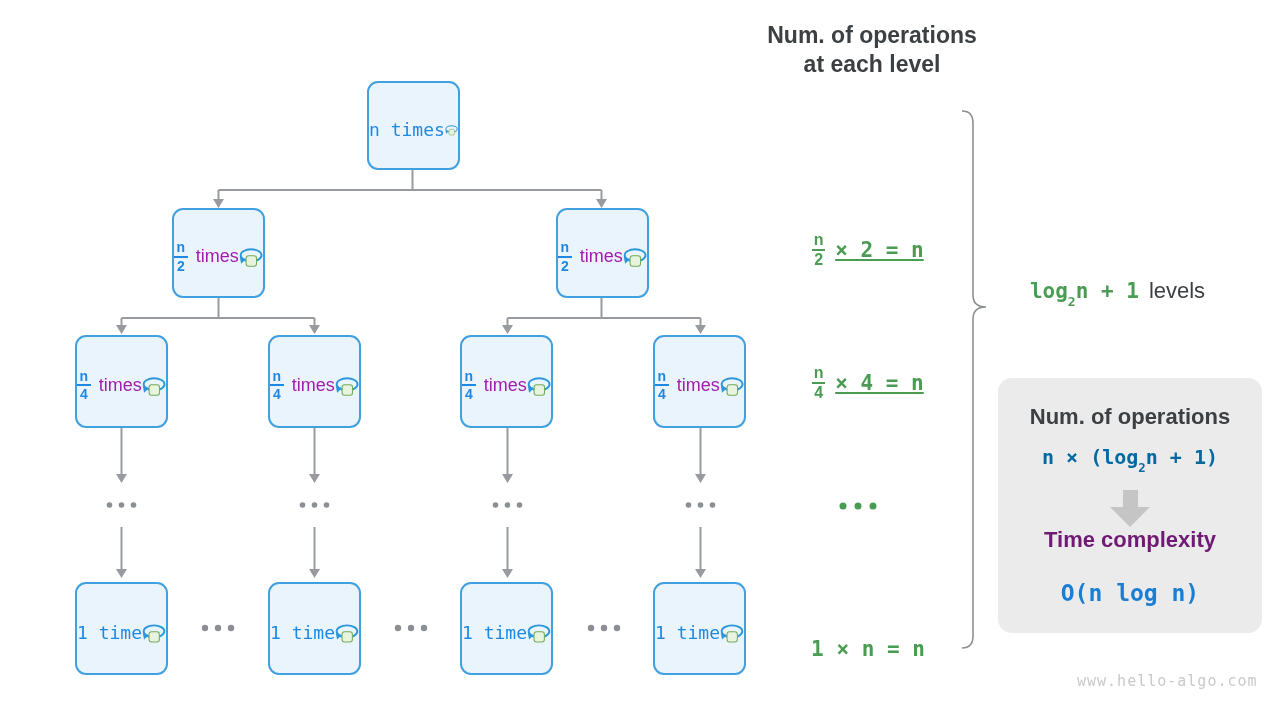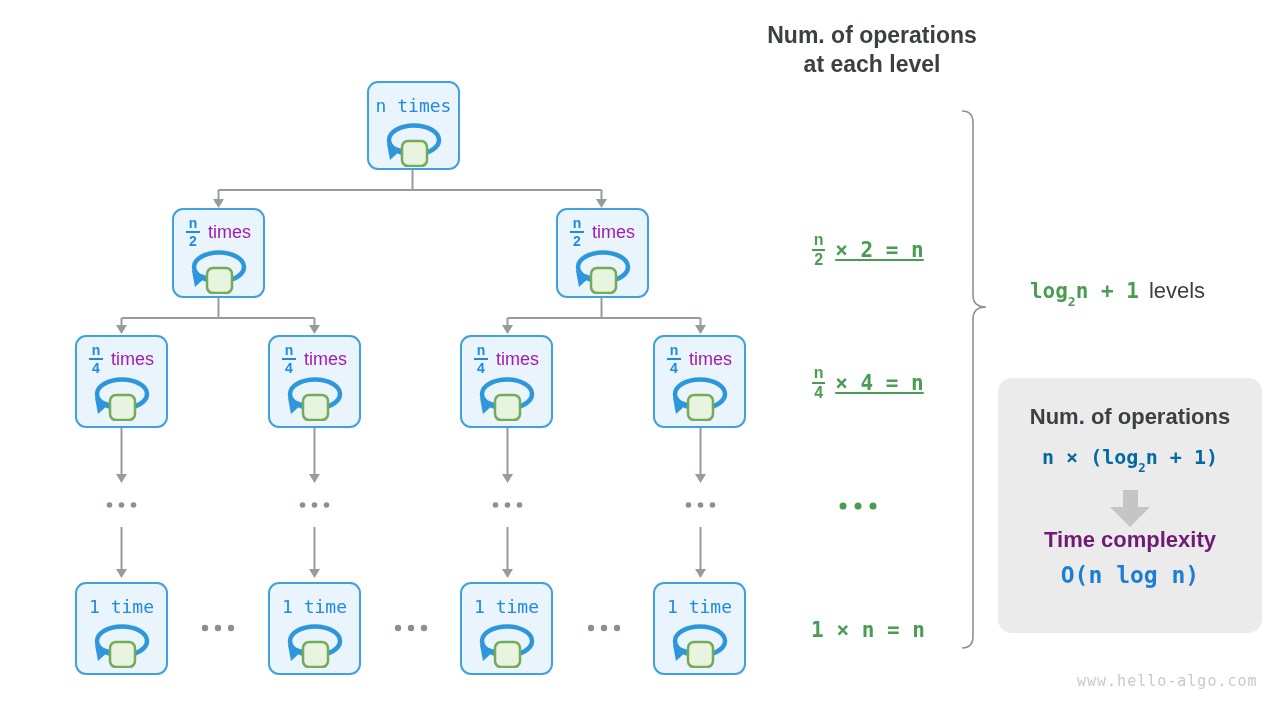--- a/index.html
+++ b/index.html
@@ -2,21 +2,21 @@
 <html><head>
 <meta charset="utf-8">
 <style>
   html,body{margin:0;padding:0;background:#ffffff;}
   .stage{position:relative;width:1280px;height:720px;background:#ffffff;overflow:hidden;
          font-family:"Liberation Sans",sans-serif;}
   svg.wires{position:absolute;left:0;top:0;width:1280px;height:720px;}
 
   
   .node{position:absolute;width:93px;box-sizing:border-box;background:#eaf4fc;
-        border:2.5px solid #41a1e0;border-radius:11px;display:flex;flex-direction:column;
+        border:2.5px solid #41a1e0;border-radius:11px;display:flex;flex-direction:row;
         align-items:center;padding-top:7px;}
   .nlabel{color:#1e88e5;display:flex;align-items:center;justify-content:center;gap:8px;height:30px;}
   .mono-label{font:400 18px "DejaVu Sans Mono",monospace;color:#1e88e5;white-space:pre;}
   .frac{display:inline-flex;flex-direction:column;align-items:center;
         font:700 14px "Liberation Sans",sans-serif;line-height:1.15;color:#1e88e5;}
   .frac .den{border-top:2px solid #1e88e5;padding:0 3px;}
   .unit{font:400 18px "Liberation Sans",sans-serif;color:#a21caf;}
   .loop{width:58px;height:46px;margin-top:1px;}
 
   
@@ -39,21 +39,21 @@
 
   
   .sumbox{position:absolute;left:998px;top:378px;width:264px;height:255px;background:#ebebeb;
           border-radius:14px;text-align:center;}
   .sb-title{margin-top:26px;font:700 22px "Liberation Sans",sans-serif;color:#3c4043;line-height:26px;}
   .sb-green{margin-top:14px;font:700 20px "DejaVu Sans Mono",monospace;color:#0369a1;line-height:26px;}
   .sb-shaft{width:15px;height:17px;background:#c5c5c5;margin:20px auto 0;}
   .sb-head{width:0;height:0;border-left:20px solid transparent;border-right:20px solid transparent;
            border-top:20px solid #c5c5c5;margin:0 auto;}
   .sb-title2{font:700 22px "Liberation Sans",sans-serif;color:#701a75;line-height:26px;}
-  .sb-blue{margin-top:8px;font:700 23px "DejaVu Sans Mono",monospace;color:#1a7fd4;line-height:28px;}
+  .sb-blue{margin-top:26px;font:700 23px "DejaVu Sans Mono",monospace;color:#1a7fd4;line-height:28px;}
 
   .watermark{position:absolute;left:1077px;top:672px;font:400 15px "DejaVu Sans Mono",monospace;
              color:#c9c9c9;letter-spacing:1px;}
 </style>
 </head>
 <body>
 
 <div class="stage">
 
   <svg width="0" height="0" style="position:absolute">
@@ -246,21 +246,21 @@
   <div class="eq eqf" style="top:228px">
     <span class="gfrac"><span>n</span><span class="gden">2</span></span>
     <span class="eqrest">× 2 = n</span>
   </div>
 
   <div class="eq eqf" style="top:361px">
     <span class="gfrac"><span>n</span><span class="gden">4</span></span>
     <span class="eqrest">× 4 = n</span>
   </div>
 
-  <div class="eq" style="top:617px">1 × n = n</div>
+  <div class="eq" style="top:636px">1 × n = n</div>
 
   <div class="brace-label">
     <div>
       <span class="bl-green"><span>log</span><sub>2</sub><span>n + 1</span></span><span class="bl-dark sep">levels</span>
     </div>
   </div>
 
   <div class="sumbox">
     <div class="sb-title">Num. of operations</div>
     <div class="sb-green"><span>n × (log</span><sub>2</sub><span>n + 1)</span></div>

